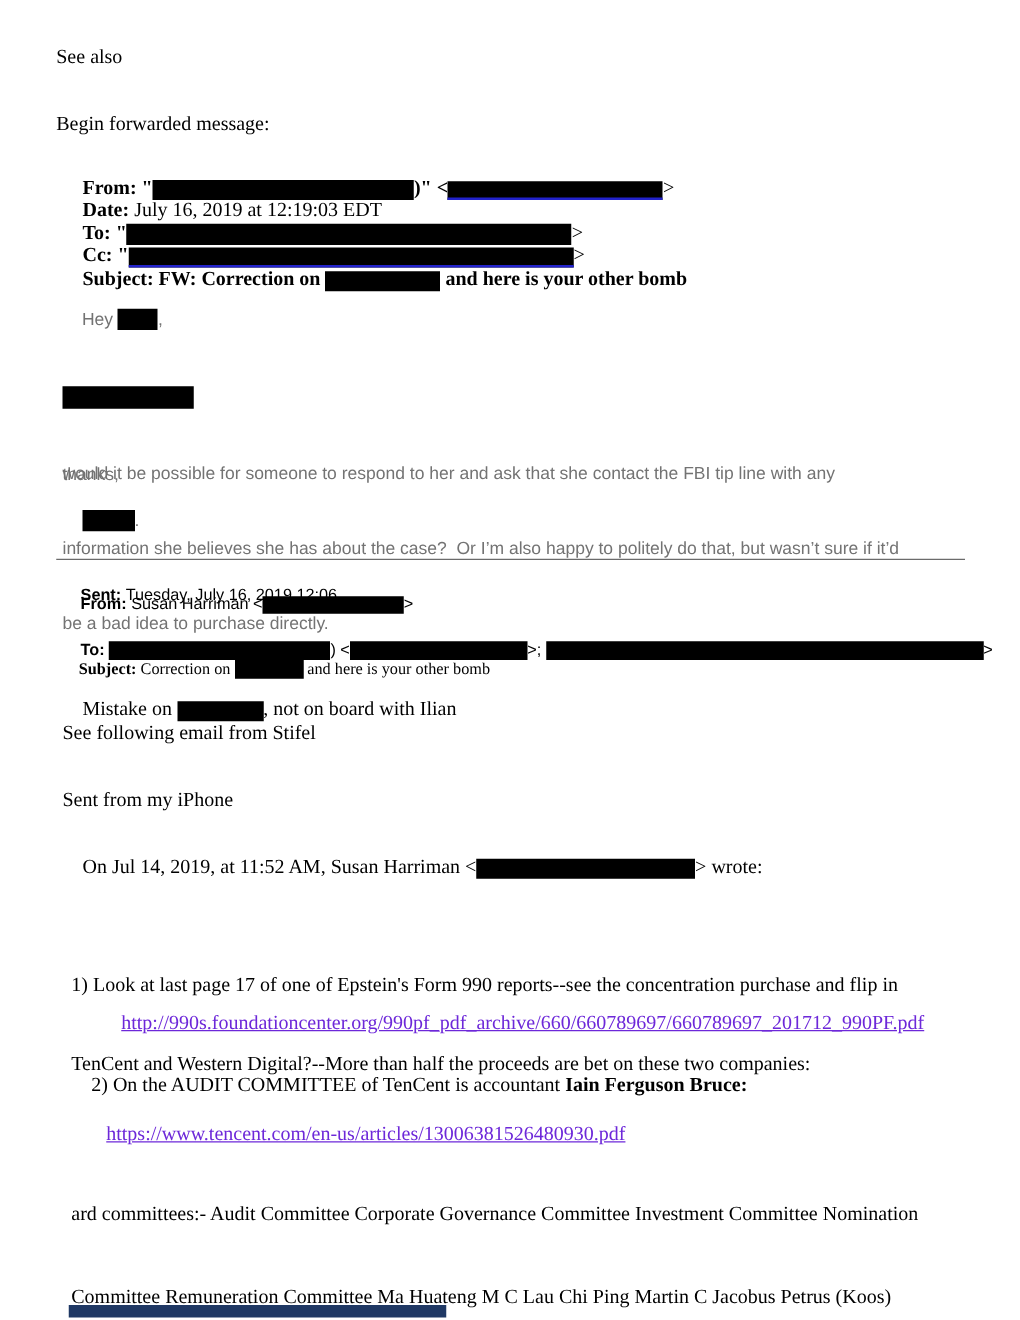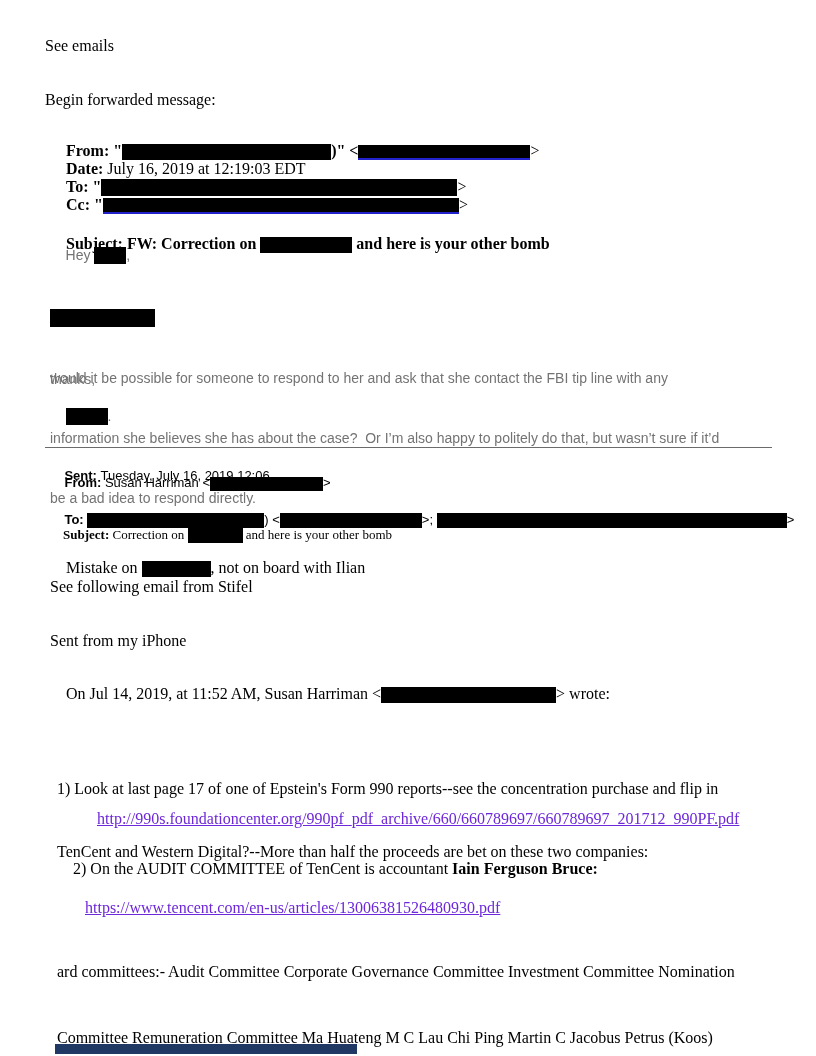--- a/index.html
+++ b/index.html
@@ -45,47 +45,47 @@
   .bottom-bar {
     position: absolute;
     background: #1f3864;
   }
 </style>
 </head>
 <body>
 
 <div class="page">
 
-  <div class="line serif" style="left:45px; top:37px;">See emails</div>
+  <div class="line serif" style="left:45px; top:37px;">See also</div>
   <div class="line serif" style="left:45px; top:91px;">Begin forwarded message:</div>
 
   <div class="line serif" style="left:50px; top:124px;">
     <span class="b">From: </span><span class="b">"</span><span class="redact" style="width:209px; height:16px;"></span><span class="b">)" &lt;</span><span class="redact link-under" style="width:172px; height:15px;"></span><span>&gt;</span>
   </div>
   <div class="line serif" style="left:50px; top:142px;">
     <span class="b">Date: </span><span>July 16, 2019 at 12:19:03 EDT</span>
   </div>
   <div class="line serif" style="left:50px; top:160px;">
     <span class="b">To: </span><span class="b">"</span><span class="redact" style="width:356px; height:17px;"></span><span>&gt;</span>
   </div>
   <div class="line serif" style="left:50px; top:178px;">
     <span class="b">Cc: </span><span class="b">"</span><span class="redact link-under" style="width:356px; height:16px;"></span><span>&gt;</span>
   </div>
-  <div class="line serif" style="left:50px; top:197px;margin-top:20px;">
+  <div class="line serif" style="left:50px; top:197px;">
     <span class="b">Subject: </span><span class="b">FW: Correction on </span><span class="redact" style="width:92px; height:16px;"></span><span class="b"> and here is your other bomb</span>
   </div>
 
   <div class="line sans bluetext" style="left:50px; top:230px;">
     <span>Hey </span><span class="redact" style="width:32px; height:17px;"></span><span>,</span>
   </div>
   <div class="line sans bluetext" style="left:50px; top:268px; line-height:20px;">
     <div class="pline"><span class="redact" style="width:105px; height:18px;"></span></div>
     <div class="pline">would it be possible for someone to respond to her and ask that she contact the FBI tip line with any</div>
     <div class="pline">information she believes she has about the case?  Or I’m also happy to politely do that, but wasn’t sure if it’d</div>
-    <div class="pline">be a bad idea to respond directly.</div>
+    <div class="pline">be a bad idea to purchase directly.</div>
   </div>
   <div class="line sans bluetext" style="left:50px; top:371px;">thanks,</div>
   <div class="line sans bluetext" style="left:50px; top:391px;">
     <span class="redact" style="width:42px; height:17px;"></span><span>.</span>
   </div>
 
   <div class="rule" style="top:447px;"></div>
 
   <div class="line sans h2line" style="left:50px; top:454px;">
     <span class="b">From: </span><span>Susan Harriman &lt;</span><span class="redact" style="width:113px; height:14px;"></span><span>&gt;</span>

